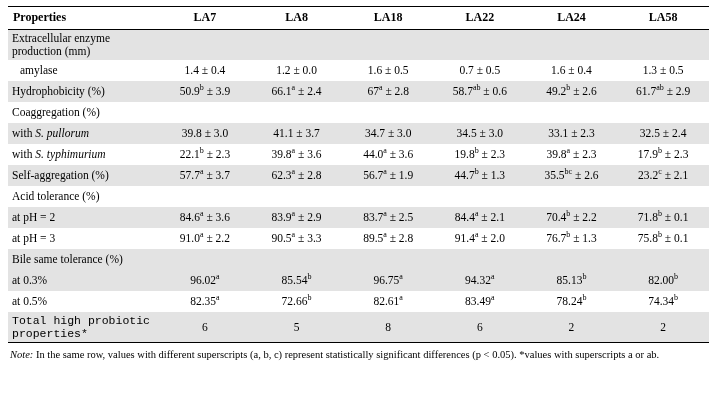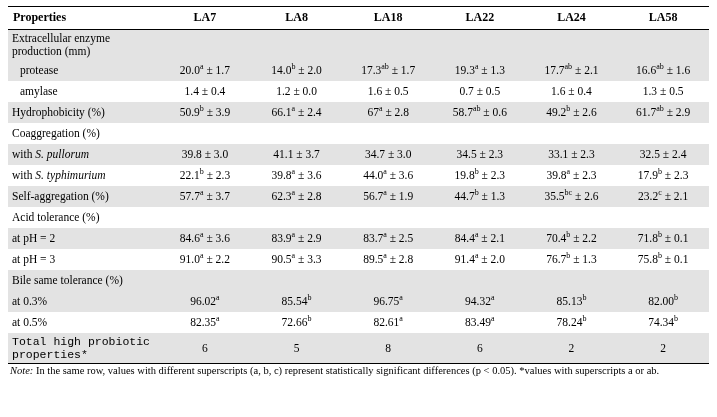--- a/index.html
+++ b/index.html
@@ -72,20 +72,21 @@
     padding-bottom: 1px;
     font-family: Liberation Mono, monospace;
   }
   sup {
     font-size: 8px;
     vertical-align: super;
     line-height: 0;
   }
   .note {
     font-size: 10.5px;
+    margin-top: 5px;
     padding-left: 2px;
     line-height: 13px;
     color: #000;
   }
   .note .it { font-style: italic; }
 </style>
 </head>
 <body>
 
 <div class="sheet">
@@ -114,29 +115,20 @@
     <tbody id="table-body">
         <tr class="shade section">
           <td class="lbl">Extracellular enzyme production (mm)</td>
           <td></td>
           <td></td>
           <td></td>
           <td></td>
           <td></td>
           <td></td>
         </tr>
-        <tr class="shade">
-          <td class="lbl indent">protease</td>
-          <td>20.0<sup>a</sup> ± 1.7</td>
-          <td>14.0<sup>b</sup> ± 2.0</td>
-          <td>17.3<sup>ab</sup> ± 1.7</td>
-          <td>19.3<sup>a</sup> ± 1.3</td>
-          <td>17.7<sup>ab</sup> ± 2.1</td>
-          <td>16.6<sup>ab</sup> ± 1.6</td>
-        </tr>
         <tr class="plain">
           <td class="lbl indent">amylase</td>
           <td>1.4 ± 0.4</td>
           <td>1.2 ± 0.0</td>
           <td>1.6 ± 0.5</td>
           <td>0.7 ± 0.5</td>
           <td>1.6 ± 0.4</td>
           <td>1.3 ± 0.5</td>
         </tr>
         <tr class="shade">
@@ -155,21 +147,21 @@
           <td></td>
           <td></td>
           <td></td>
           <td></td>
         </tr>
         <tr class="shade">
           <td class="lbl">with <i>S. pullorum</i></td>
           <td>39.8 ± 3.0</td>
           <td>41.1 ± 3.7</td>
           <td>34.7 ± 3.0</td>
-          <td>34.5 ± 2.3</td>
+          <td>34.5 ± 3.0</td>
           <td>33.1 ± 2.3</td>
           <td>32.5 ± 2.4</td>
         </tr>
         <tr class="plain">
           <td class="lbl">with <i>S. typhimurium</i></td>
           <td>22.1<sup>b</sup> ± 2.3</td>
           <td>39.8<sup>a</sup> ± 3.6</td>
           <td>44.0<sup>a</sup> ± 3.6</td>
           <td>19.8<sup>b</sup> ± 2.3</td>
           <td>39.8<sup>a</sup> ± 2.3</td>

